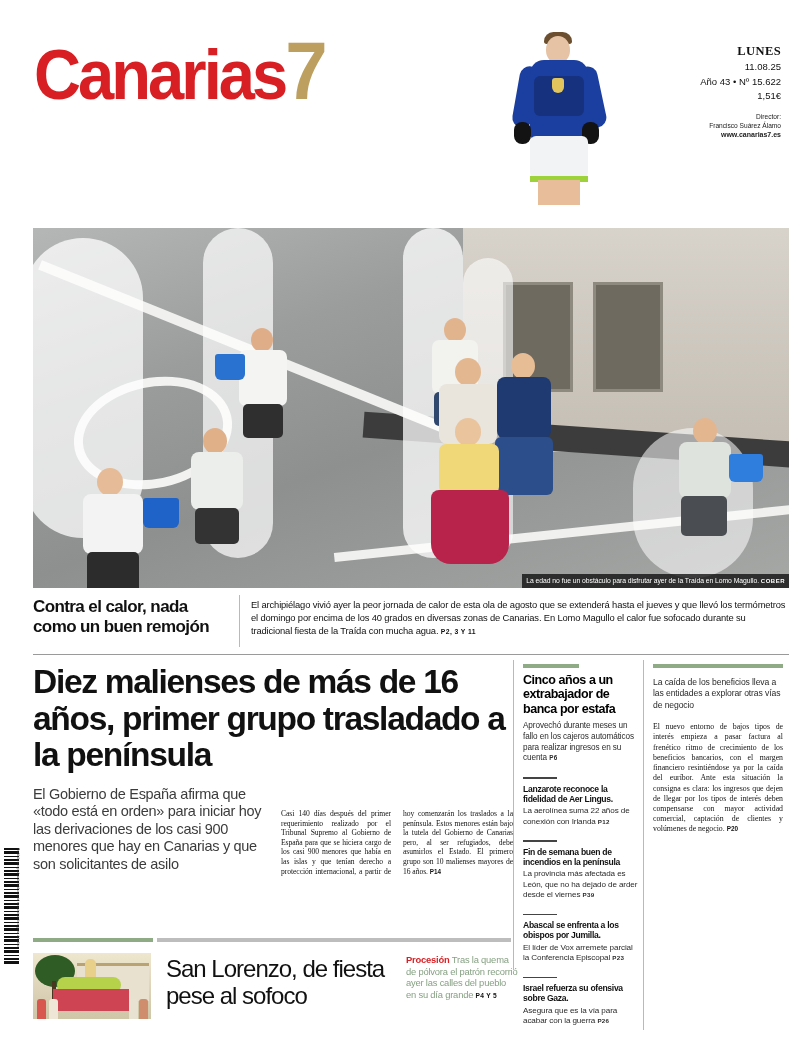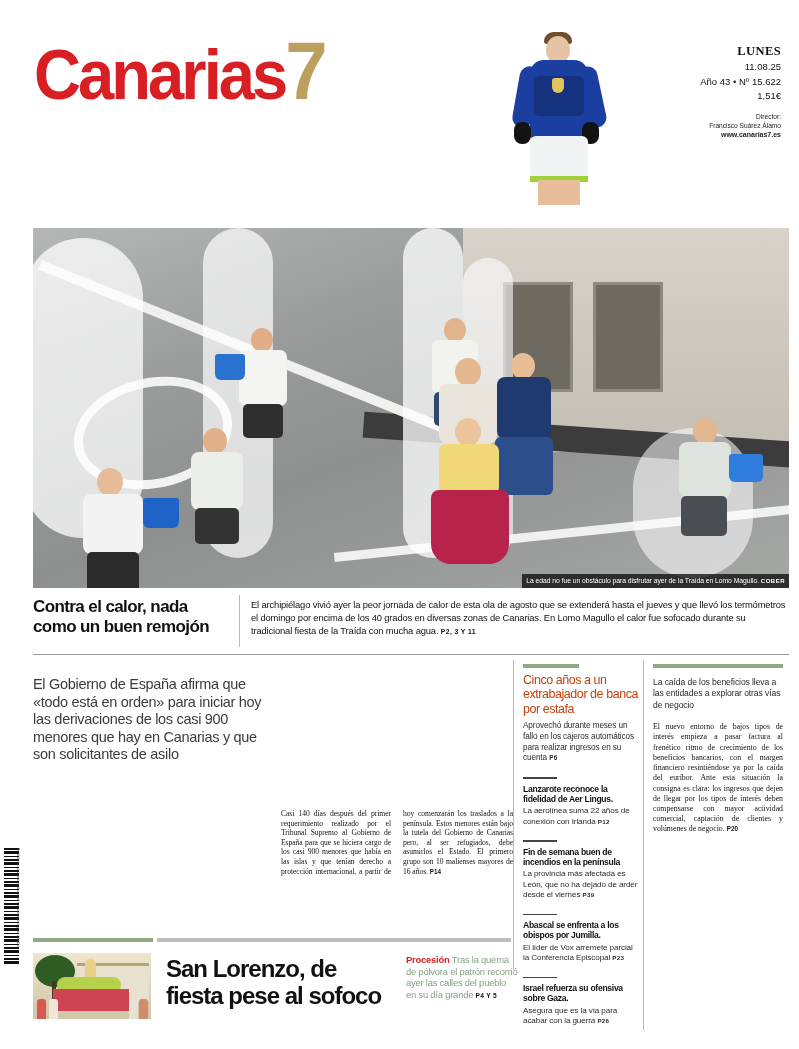--- a/index.html
+++ b/index.html
@@ -186,21 +186,21 @@
   .lead-cols .pg { font-family:"Liberation Sans", sans-serif; font-weight:bold; font-size:6.3px; }
   .vdiv-a { position:absolute; left:513px; top:660px; width:1px; height:310px; background:#b9b9b9; }
   .vdiv-b { position:absolute; left:643px; top:660px; width:1px; height:370px; background:#b9b9b9; }
 
   
   .col1 { position:absolute; left:523px; top:664px; width:115px; }
   .col2 { position:absolute; left:653px; top:664px; width:130px; }
   .greenrule { height:3.5px; background:#8fab86; width:56px; margin-bottom:5px; }
   .greenrule.full { width:100%; }
   .col-head {
-    font-size:12.5px; line-height:14.5px; font-weight:normal; color:#c2410c; letter-spacing:-0.45px;
+    font-size:12.5px; line-height:14.5px; font-weight:bold; color:#000000; letter-spacing:-0.45px;
   }
   .col-head.big { font-size:14.2px; line-height:16.2px; }
   .col-sub {
     margin-top:5px; font-size:8.2px; line-height:10.8px; color:#2a2a2a; letter-spacing:-0.1px;
   }
   .col-sub.loose { font-size:8.6px; line-height:11.6px; margin-top:9px; }
   .col-sub .pg { font-weight:bold; font-size:6.3px; letter-spacing:0.3px; }
   .brief { margin-top:7px; padding-top:6px; }
   .brief-rule { width:34px; height:1.6px; background:#444; margin-bottom:5px; }
   .brief-title { font-size:8.6px; line-height:10.2px; font-weight:bold; color:#111; letter-spacing:-0.3px; }
@@ -229,21 +229,21 @@
     background:#e8e1cf; border-top:3px solid #b9a375; }
   .bp-float { position:absolute; left:20px; top:36px; width:76px; height:22px;
     background:#cf4452; }
   .bp-green { position:absolute; left:24px; top:24px; width:64px; height:16px;
     background:#b6d14a; border-radius:8px; }
   .bp-saint { position:absolute; left:52px; top:6px; width:11px; height:22px;
     background:#e8cf8a; border-radius:5px 5px 2px 2px; }
   .bp-fig { position:absolute; bottom:0; width:9px; height:20px; border-radius:3px 3px 0 0; }
   .bottom h2 {
     position:absolute; left:133px; top:18px; width:230px;
-    font-size:24px; line-height:26.5px; font-weight:bold; color:#111; letter-spacing:-1px;
+    font-size:24px; line-height:26.5px; font-weight:normal; color:#111; letter-spacing:-1px;
   }
   .bottom-note {
     position:absolute; left:373px; top:16px; width:112px;
     font-size:9.4px; line-height:11.6px; color:#86a183; letter-spacing:-0.2px;
   }
   .bottom-note b { color:#d81f23; }
   .bottom-note .pg { color:#111; font-weight:bold; font-size:6.6px; letter-spacing:0.3px; }
 </style>
 </head>
 <body>
@@ -381,20 +381,21 @@
 
   <div class="capblock">
     <h2>Contra el calor, nada como un buen remojón</h2>
     <div class="cap-div"></div>
     <p><span>El archipiélago vivió ayer la peor jornada de calor de esta ola de agosto que se extenderá hasta el jueves y que llevó los termómetros el domingo por encima de los 40 grados en diversas zonas de Canarias. En Lomo Magullo el calor fue sofocado durante su tradicional fiesta de la Traída con mucha agua.</span> <span class="pg">P2, 3 Y 11</span></p>
   </div>
 
   <div class="rule-main"></div>
 
   <div class="lead">
+    <h1>Diez malienses de más de 16 años, primer grupo trasladado a la península</h1>
     <div class="lead-sub">El Gobierno de España afirma que «todo está en orden» para iniciar hoy las derivaciones de los casi 900 menores que hay en Canarias y que son solicitantes de asilo</div>
     <div class="lead-cols"><span>Casi 140 días después del primer requerimiento realizado por el Tribunal Supremo al Gobierno de España para que se hiciera cargo de los casi 900 menores que había en las islas y que tenían derecho a protección internacional, a partir de hoy comenzarán los traslados a la península. Estos menores están bajo la tutela del Gobierno de Canarias pero, al ser refugiados, debe asumirlos el Estado. El primero grupo son 10 malienses mayores de 16 años.</span> <span class="pg">P14</span></div>
   </div>
 
   <div class="vdiv-a"></div>
   <div class="vdiv-b"></div>
 
   <div class="col1">
     <div class="greenrule"></div>
     <div class="col-head">Cinco años a un extrabajador de banca por estafa</div>

